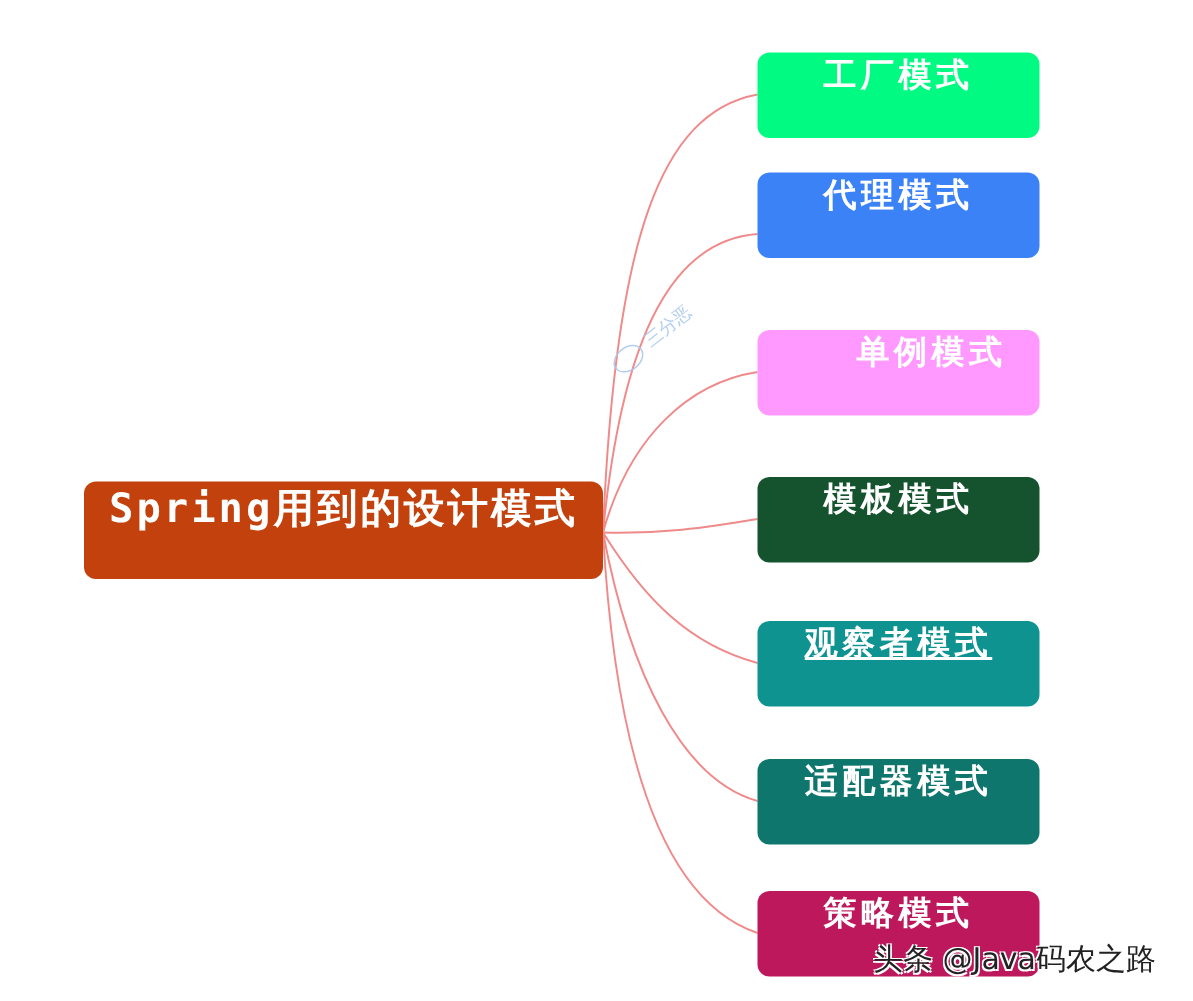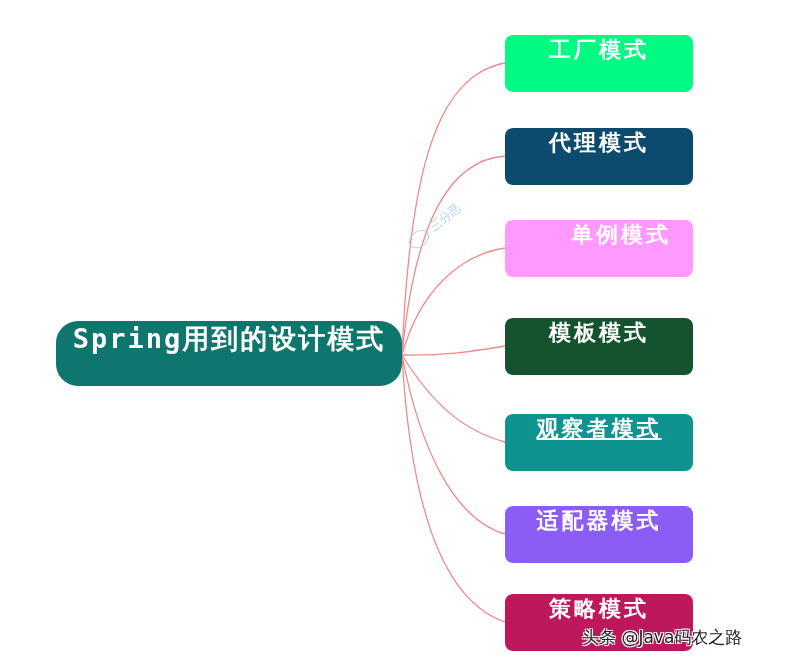--- a/index.html
+++ b/index.html
@@ -28,21 +28,21 @@
     transform: rotate(-38deg); transform-origin: left center;
     color: #a9c9ee; font-size: 12px; display: flex; align-items: center; gap: 5px;
     font-family: "DejaVu Sans", sans-serif; opacity: 0.9;
   }
   .wm-face {
     width: 20px; height: 14px; border: 1.5px solid #a9c9ee; border-radius: 50%;
     display: inline-block; position: relative;
   }
   .credit {
     position: absolute; left: 582px; top: 626px;
-    font-family: "DejaVu Sans", sans-serif; font-size: 17px; color: #222;
+    font-family: "DejaVu Sans", sans-serif; font-size: 20px; color: #222;
     text-shadow: 1px 1px 0 #fff, -1px -1px 0 #fff, 1px -1px 0 #fff, -1px 1px 0 #fff;
     white-space: nowrap;
   }
 </style>
 </head>
 <body>
 
 <div class="canvas">
 
   <svg class="links" viewBox="0 0 795 667">
@@ -50,45 +50,45 @@
       <path d="M402,355 C410,160 440,75 505,63"></path>
       <path d="M402,355 C415,220 450,160 505,156"></path>
       <path d="M402,355 C420,290 460,255 505,248"></path>
       <path d="M402,355 C440,356 470,352 505,346"></path>
       <path d="M402,355 C430,400 460,430 505,442"></path>
       <path d="M402,355 C420,450 455,520 505,534"></path>
       <path d="M402,355 C410,500 440,600 505,622"></path>
     </g>
   </svg>
 
-  <div class="node root" style="background:#0f766e;border-radius:22px;">
+  <div class="node root" style="background:#c2410c;">
     <span>Spring用到的设计模式</span>
   </div>
 
   <div class="node child" style="top:35px; background:#00fa82;">
     <span>工厂模式</span>
   </div>
 
-  <div class="node child" style="top:128px; background:#0c4a6e;">
+  <div class="node child" style="top:115px; background:#3b82f6;">
     <span>代理模式</span>
   </div>
 
   <div class="node child" style="top:220px; background:#ff99ff;padding-left:44px;">
     <span>单例模式</span>
   </div>
 
   <div class="node child" style="top:318px; background:#14532d;">
     <span>模板模式</span>
   </div>
 
   <div class="node child" style="top:414px; background:#0e9390;text-decoration:underline;">
     <span>观察者模式</span>
   </div>
 
-  <div class="node child" style="top:506px; background:#8b5cf6;">
+  <div class="node child" style="top:506px; background:#0f766e;">
     <span>适配器模式</span>
   </div>
 
   <div class="node child" style="top:594px; background:#be185d;">
     <span>策略模式</span>
   </div>
 
   <div class="watermark">
     <span class="wm-face"></span>
     <span>三分恶</span>

